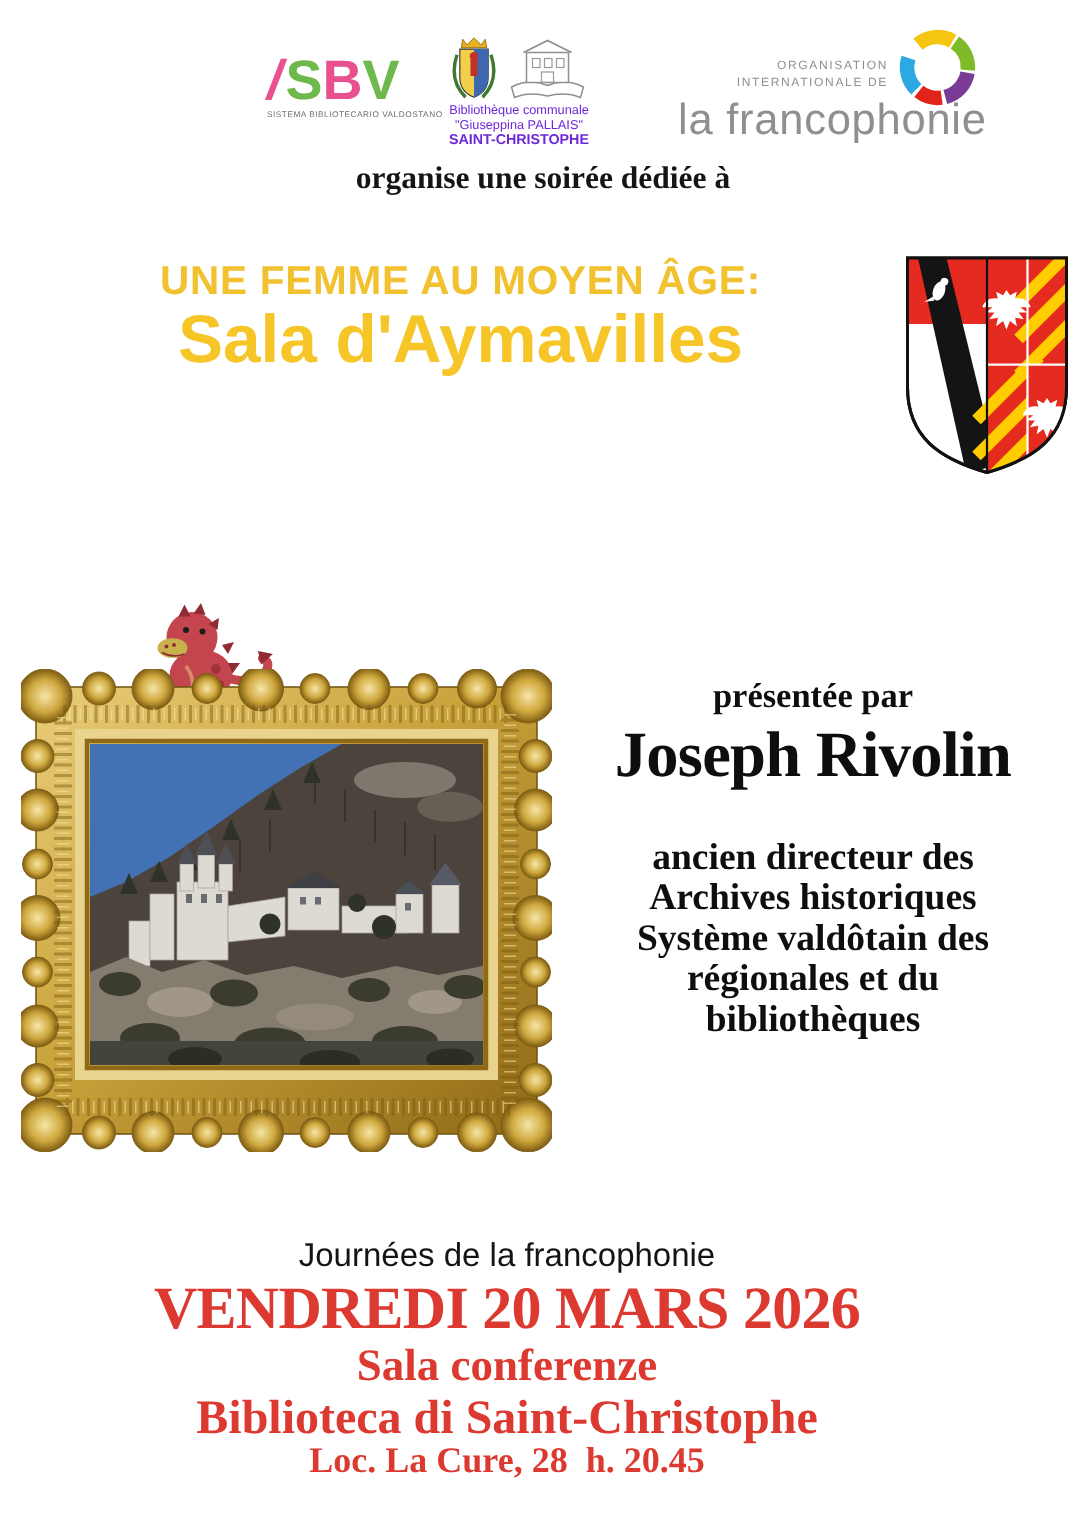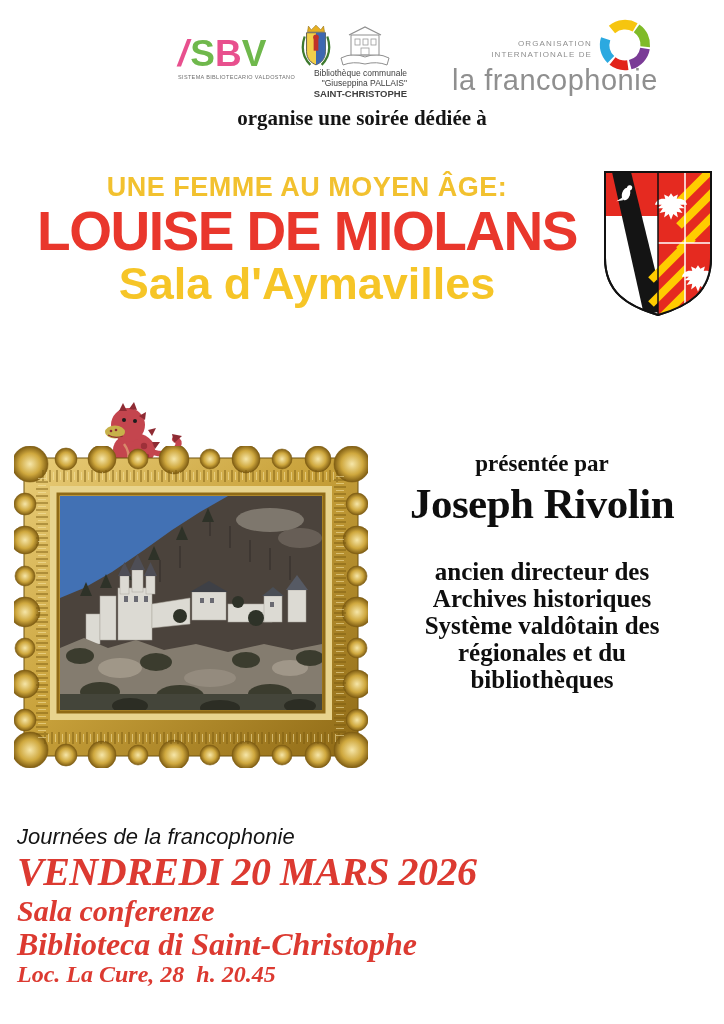--- a/index.html
+++ b/index.html
@@ -6,21 +6,21 @@
   .poster{position:relative;width:724px;height:1024px;background:#ffffff;overflow:hidden;
           font-family:"Liberation Sans",sans-serif;margin:0 auto;}
   
   .sbv{position:absolute;left:178px;top:36px;width:132px;}
   .sbv-word{font-weight:700;font-size:37px;line-height:36px;letter-spacing:0px;}
   .sbv-slash{color:#E8508E;font-style:italic;margin-right:2px;}
   .sbv-s{color:#6FB84C;}
   .sbv-b{color:#E8508E;}
   .sbv-v{color:#6FB84C;}
   .sbv-tag{font-size:5.5px;color:#6f6f6f;letter-spacing:.35px;margin-top:2px;white-space:nowrap;}
-  .commune{position:absolute;left:285px;top:20px;width:122px;text-align:right;color:#404040;}
+  .commune{position:absolute;left:285px;top:20px;width:122px;text-align:center;color:#6d28d9;}
   .commune-icons{display:flex;align-items:flex-end;justify-content:center;gap:4px;height:48px;}
   .commune-l1,.commune-l2{font-size:8.5px;line-height:10px;}
   .commune-l3{font-size:9.5px;line-height:11px;font-weight:700;}
   .oif{position:absolute;left:452px;top:14px;width:208px;height:92px;color:#8f8f8f;}
   .oif-ring{position:absolute;right:6px;top:2px;}
   .oif-small{position:absolute;top:24px;right:68px;text-align:right;font-size:8px;
              letter-spacing:1.1px;line-height:11px;white-space:nowrap;}
   .oif-word{position:absolute;left:0px;top:50px;font-size:29px;letter-spacing:.5px;white-space:nowrap;}
   .organise{position:absolute;top:106px;left:0;width:724px;text-align:center;
             font-family:"Liberation Serif",serif;font-weight:700;font-size:21px;color:#151515;}
@@ -33,21 +33,21 @@
   .shield{position:absolute;left:599px;top:168px;}
   
   .dragon{position:absolute;left:90px;top:400px;}
   .frame{position:absolute;left:14px;top:446px;}
   .presenter{position:absolute;left:380px;top:448px;width:324px;text-align:center;
              font-family:"Liberation Serif",serif;font-weight:700;color:#0e0e0e;}
   .p-intro{font-size:23px;line-height:32px;}
   .p-name{font-size:43px;line-height:48px;letter-spacing:-.5px;}
   .p-bio{margin-top:30px;font-size:25px;line-height:27px;}
   
-  .footer{position:absolute;top:824px;left:17px;width:668px;text-align:left;font-style:italic;}
+  .footer{position:absolute;top:824px;left:4px;width:668px;text-align:center;}
   .f-series{font-size:22px;color:#141414;line-height:26px;}
   .f-date{font-family:"Liberation Serif",serif;font-weight:700;font-size:40px;line-height:44px;
           color:#DC3A31;margin-top:0;letter-spacing:-.5px;}
   .f-room{font-family:"Liberation Serif",serif;font-weight:700;font-size:30px;line-height:33px;color:#DC3A31;}
   .f-venue{font-family:"Liberation Serif",serif;font-weight:700;font-size:32px;line-height:34px;color:#DC3A31;}
   .f-loc{font-family:"Liberation Serif",serif;font-weight:700;font-size:24px;line-height:27px;color:#DC3A31;}
 </style>
 </head>
 <body>
 
@@ -96,21 +96,20 @@
       <div>ORGANISATION</div>
       <div>INTERNATIONALE DE</div>
     </div>
     <div class="oif-word">la francophonie</div>
   </div>
 
   <div class="organise">organise une soirée dédiée à</div>
 
   <div class="title">
     <div class="t1">UNE FEMME AU MOYEN ÂGE:</div>
-    <div class="t2">LOUISE DE MIOLANS</div>
     <div class="t3">Sala d'Aymavilles</div>
   </div>
 
   <svg class="shield" width="118" height="150" viewBox="0 0 118 150">
     <defs>
       <clipPath id="shieldClip">
           <path d="M6,4 H112 V90 C112,124 90,138 59,147 C28,138 6,124 6,90 Z"></path>
         </clipPath>
       <g id="eagle">
           <path fill="#ffffff" d="M0,-11 l2,3 4,-2 -1,4 c4,-1 8,1 9,5 l-6,0 4,3 -5,0 3,4 -5,-1 1,5 -4,-3 -2,5 -2,-5 -4,3 1,-5 -5,1 3,-4 -5,0 4,-3 -6,0 c1,-4 5,-6 9,-5 l-1,-4 4,2 z"></path>

